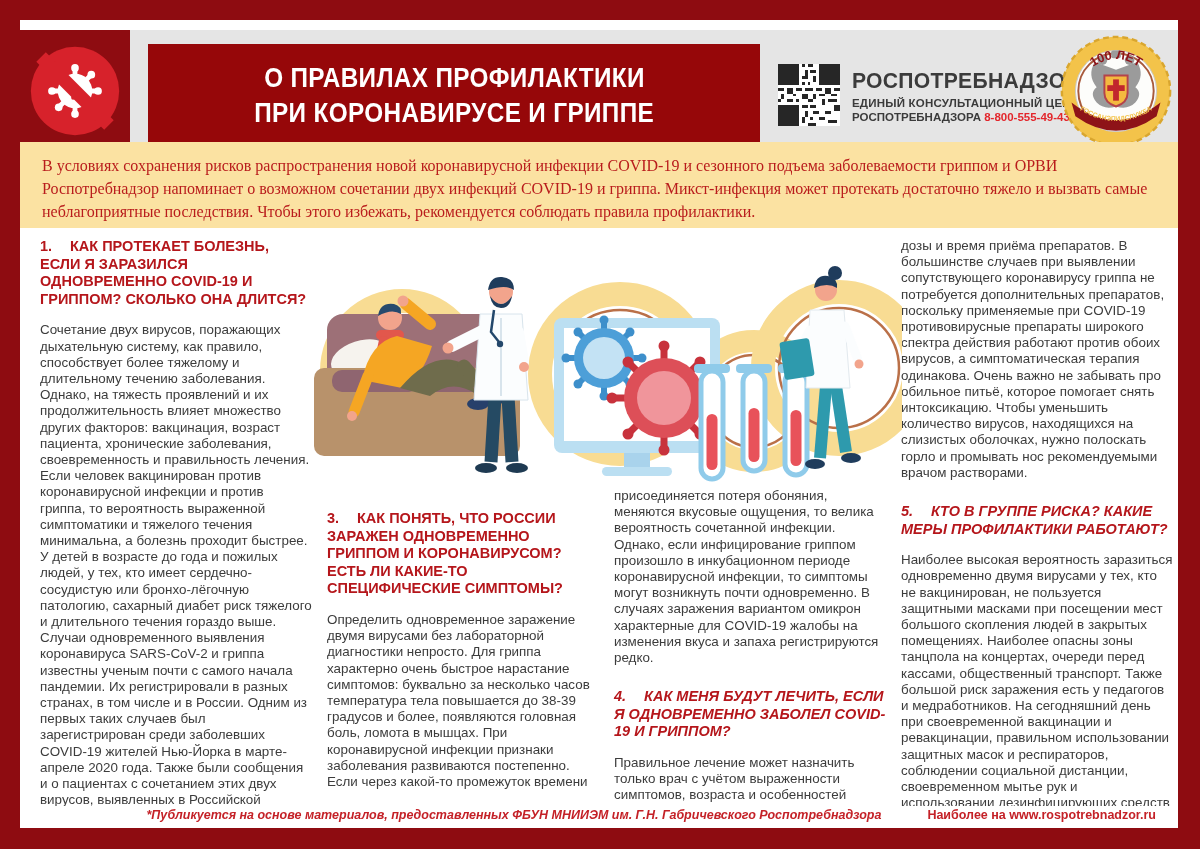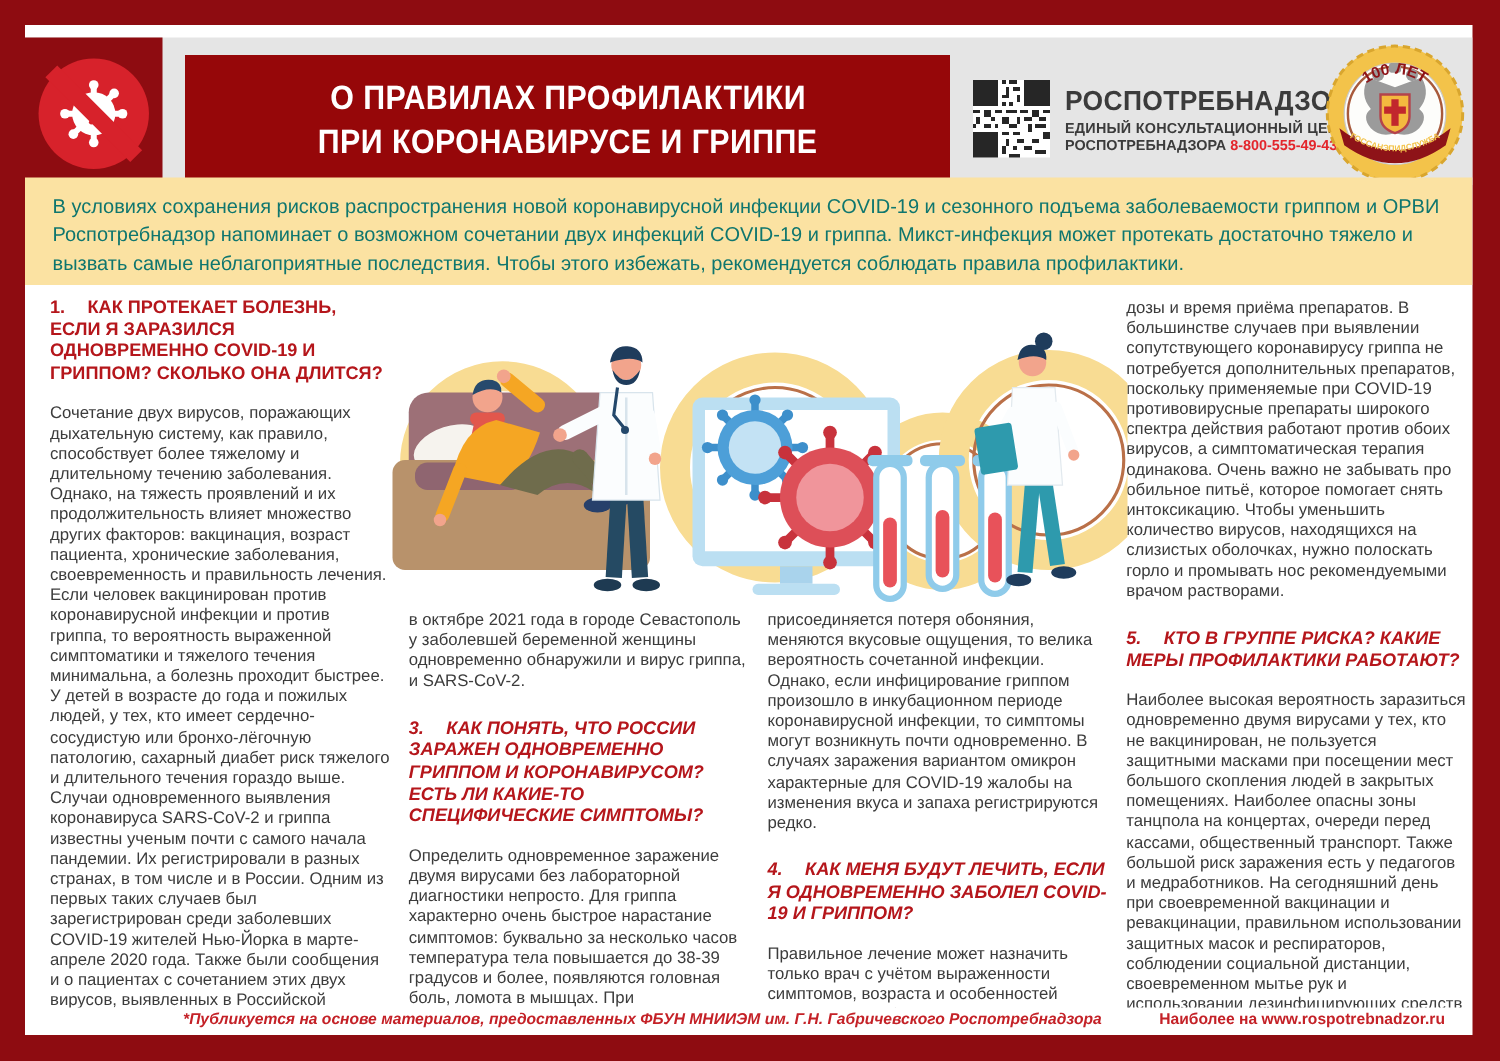--- a/index.html
+++ b/index.html
@@ -21,21 +21,21 @@
   .contact-text{display:flex;flex-direction:column;}
   .org-name{font-size:22px;font-weight:bold;color:#3b3b3b;letter-spacing:.3px;transform:scaleX(.96);transform-origin:left;}
   .center-line{font-size:11.5px;font-weight:bold;color:#3b3b3b;margin-top:3px;letter-spacing:.2px;}
   .center-line2{font-size:11.5px;font-weight:bold;color:#3b3b3b;margin-top:2px;}
   .phone{color:#E3262C;text-align:center;}
   .emblem{position:absolute;left:1038px;top:3px;width:116px;height:116px;}
 
   
   .intro{position:absolute;left:0;top:122px;width:1158px;height:86px;background:#FBE2A2;
          box-sizing:border-box;padding:12px 22px 0 22px;}
-  .intro p{margin:0;color:#0f766e;font-size:16px;line-height:23px;}
+  .intro p{margin:0;color:#b91c1c;font-size:16px;line-height:23px;font-family:Liberation Serif, serif;}
 
   
   .main{position:absolute;left:0;top:208px;width:1158px;height:578px;box-sizing:border-box;
         padding:10px 8px 0 20px;display:flex;gap:15px;overflow:hidden;}
   .col{width:272px;flex:0 0 272px;}
   .spacer{height:250px;}
   .h{margin:22px 0 14px 0;color:#B5161B;font-weight:bold;font-size:14.5px;line-height:17.6px;}
   .h:first-child{margin-top:0;}
   .h .num{display:inline-block;min-width:30px;}
   .p{margin:0 0 0 0;color:#3c3c3c;font-size:13.4px;line-height:16.2px;}
@@ -186,21 +186,20 @@
     <div class="main">
 
       <div class="col">
         <p class="h"><span class="num">1.</span><span>КАК ПРОТЕКАЕТ БОЛЕЗНЬ, ЕСЛИ Я ЗАРАЗИЛСЯ ОДНОВРЕМЕННО COVID-19 И ГРИППОМ? СКОЛЬКО ОНА ДЛИТСЯ?</span></p>
         <p class="p">Сочетание двух вирусов, поражающих дыхательную систему, как правило, способствует более тяжелому и длительному течению заболевания. Однако, на тяжесть проявлений и их продолжительность влияет множество других факторов: вакцинация, возраст пациента, хронические заболевания, своевременность и правильность лечения. Если человек вакцинирован против коронавирусной инфекции и против гриппа, то вероятность выраженной симптоматики и тяжелого течения минимальна, а болезнь проходит быстрее. У детей в возрасте до года и пожилых людей, у тех, кто имеет сердечно-сосудистую или бронхо-лёгочную патологию, сахарный диабет риск тяжелого и длительного течения гораздо выше.</p>
         <p class="p">Случаи одновременного выявления коронавируса SARS-CoV-2 и гриппа известны ученым почти с самого начала пандемии. Их регистрировали в разных странах, в том числе и в России. Одним из первых таких случаев был зарегистрирован среди заболевших COVID-19 жителей Нью-Йорка в марте-апреле 2020 года. Также были сообщения и о пациентах с сочетанием этих двух вирусов, выявленных в Российской Федерации: например,</p>
       </div>
 
       <div class="col">
         <div class="spacer"></div>
-        <p class="p">в октябре 2021 года в городе Севастополь у заболевшей беременной женщины одновременно обнаружили и вирус гриппа, и SARS-CoV-2.</p>
         <p class="h"><span class="num">3.</span><span>КАК ПОНЯТЬ, ЧТО РОССИИ ЗАРАЖЕН ОДНОВРЕМЕННО ГРИППОМ И КОРОНАВИРУСОМ? ЕСТЬ ЛИ КАКИЕ-ТО СПЕЦИФИЧЕСКИЕ СИМПТОМЫ?</span></p>
         <p class="p">Определить одновременное заражение двумя вирусами без лабораторной диагностики непросто. Для гриппа характерно очень быстрое нарастание симптомов: буквально за несколько часов температура тела повышается до 38-39 градусов и более, появляются головная боль, ломота в мышцах. При коронавирусной инфекции признаки заболевания развиваются постепенно. Если через какой-то промежуток времени</p>
       </div>
 
       <div class="col">
         <div class="spacer"></div>
         <p class="p">присоединяется потеря обоняния, меняются вкусовые ощущения, то велика вероятность сочетанной инфекции. Однако, если инфицирование гриппом произошло в инкубационном периоде коронавирусной инфекции, то симптомы могут возникнуть почти одновременно. В случаях заражения вариантом омикрон характерные для COVID-19 жалобы на изменения вкуса и запаха регистрируются редко.</p>
         <p class="h"><span class="num">4.</span><span>КАК МЕНЯ БУДУТ ЛЕЧИТЬ, ЕСЛИ Я ОДНОВРЕМЕННО ЗАБОЛЕЛ COVID-19 И ГРИППОМ?</span></p>
         <p class="p">Правильное лечение может назначить только врач с учётом выраженности симптомов, возраста и особенностей пациента. В любом случае важно как можно быстрее начать лечение, чётко следовать рекомендациям, обращая внимание на</p>
       </div>

